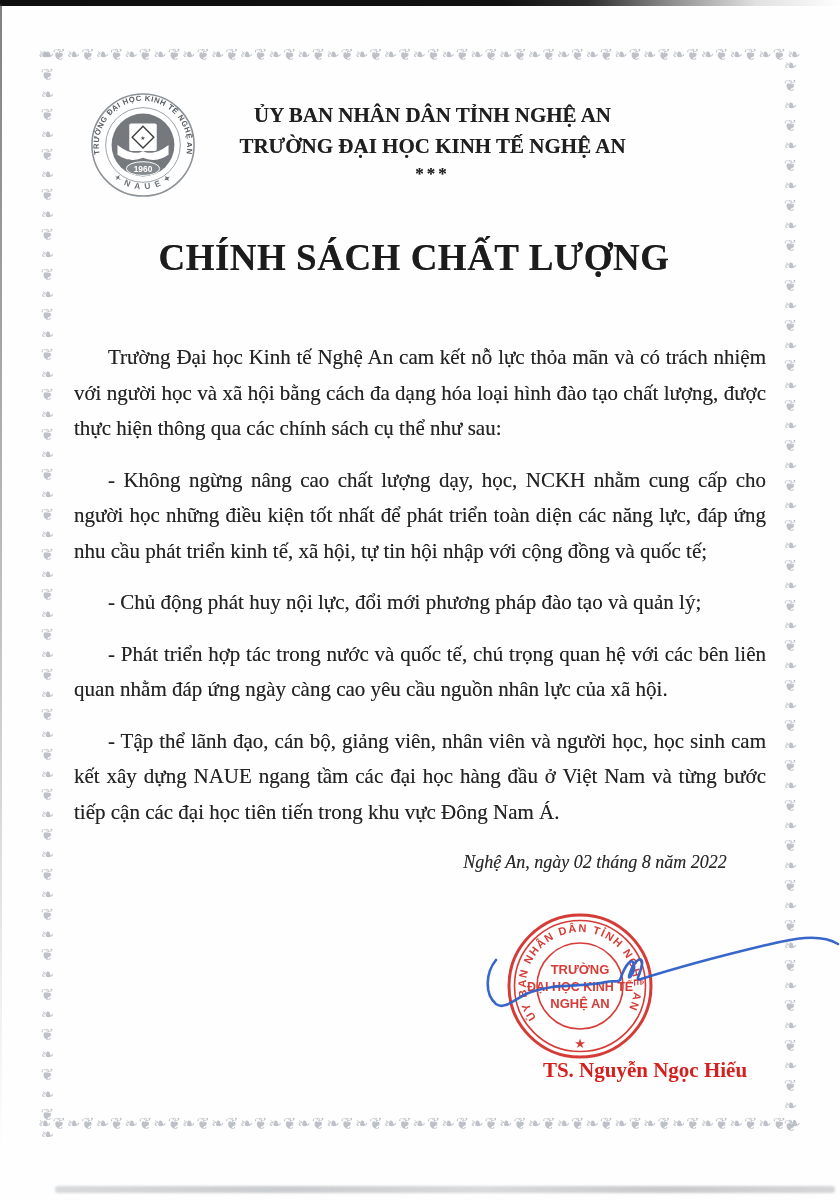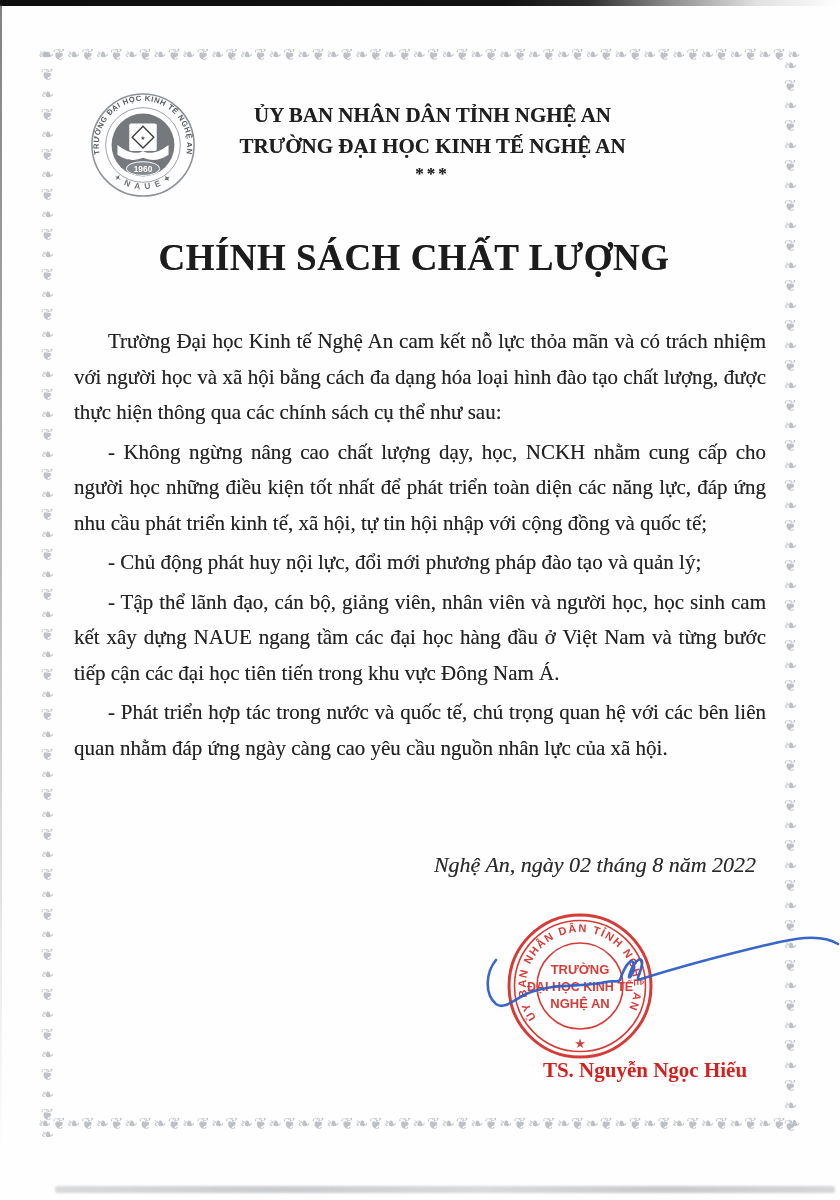--- a/index.html
+++ b/index.html
@@ -45,25 +45,25 @@
     position:absolute; left:0; top:236px; width:828px; text-align:center;
     font-weight:bold; font-size:37px; letter-spacing:.5px; color:#1c1c1c;
     text-shadow:0 0 .5px rgba(25,25,25,.6);
   }
   
   .doc-body{
     position:absolute; left:74px; top:324px; width:692px;
     font-size:21px; line-height:35.5px; text-align:justify;
     text-shadow:0 0 .4px rgba(35,35,35,.5);
   }
-  .doc-body p{margin:0 0 4px 0; text-indent:34px;}
+  .doc-body p{margin:16px 0 4px 0; text-indent:34px;}
   
   .dateline{
     position:absolute; left:420px; top:852px; width:350px; text-align:center;
-    font-style:italic; font-size:22px; color:#2a2a2a;
+    font-style:italic; font-size:18px; color:#2a2a2a;
     text-shadow:0 0 .4px rgba(35,35,35,.5);
   }
   .signer-title{
     position:absolute; left:475px; top:896px; width:230px; text-align:center;
     font-weight:bold; font-size:22px; letter-spacing:1px; color:#1d1d1d;
     text-shadow:0 0 .4px rgba(25,25,25,.6);
   }
   .signer-name{
     position:absolute; left:530px; top:1058px; width:230px; text-align:center;
     font-weight:bold; font-size:21px; color:#d5211e;
@@ -113,22 +113,22 @@
     <div>TRƯỜNG ĐẠI HỌC KINH TẾ NGHỆ AN</div>
     <div class="sep">***</div>
   </div>
 
   <div class="doc-title">CHÍNH SÁCH CHẤT LƯỢNG</div>
 
   <div class="doc-body">
     <p>Trường Đại học Kinh tế Nghệ An cam kết nỗ lực thỏa mãn và có trách nhiệm với người học và xã hội bằng cách đa dạng hóa loại hình đào tạo chất lượng, được thực hiện thông qua các chính sách cụ thể như sau:</p>
     <p>- Không ngừng nâng cao chất lượng dạy, học, NCKH nhằm cung cấp cho người học những điều kiện tốt nhất để phát triển toàn diện các năng lực, đáp ứng nhu cầu phát triển kinh tế, xã hội, tự tin hội nhập với cộng đồng và quốc tế;</p>
     <p>- Chủ động phát huy nội lực, đổi mới phương pháp đào tạo và quản lý;</p>
+    <p>- Phát triển hợp tác trong nước và quốc tế, chú trọng quan hệ với các bên liên quan nhằm đáp ứng ngày càng cao yêu cầu nguồn nhân lực của xã hội.</p>
     <p>- Tập thể lãnh đạo, cán bộ, giảng viên, nhân viên và người học, học sinh cam kết xây dựng NAUE ngang tầm các đại học hàng đầu ở Việt Nam và từng bước tiếp cận các đại học tiên tiến trong khu vực Đông Nam Á.</p>
-    <p>- Phát triển hợp tác trong nước và quốc tế, chú trọng quan hệ với các bên liên quan nhằm đáp ứng ngày càng cao yêu cầu nguồn nhân lực của xã hội.</p>
   </div>
 
   <div class="dateline">Nghệ An, ngày 02 tháng 8 năm 2022</div>
 
   <svg class="stamp-svg" width="150" height="150" viewBox="0 0 150 150">
     <circle cx="75" cy="75" r="71" fill="none" stroke="#d5312c" stroke-width="3"></circle>
     <circle cx="75" cy="75" r="65.5" fill="none" stroke="#d5312c" stroke-width="1.6"></circle>
     <circle cx="75" cy="75" r="43" fill="none" stroke="#d5312c" stroke-width="1.6"></circle>
     <defs>
       <path id="stampArc" d="M 30.8 106 A 54 54 0 1 1 119.2 106"></path>

